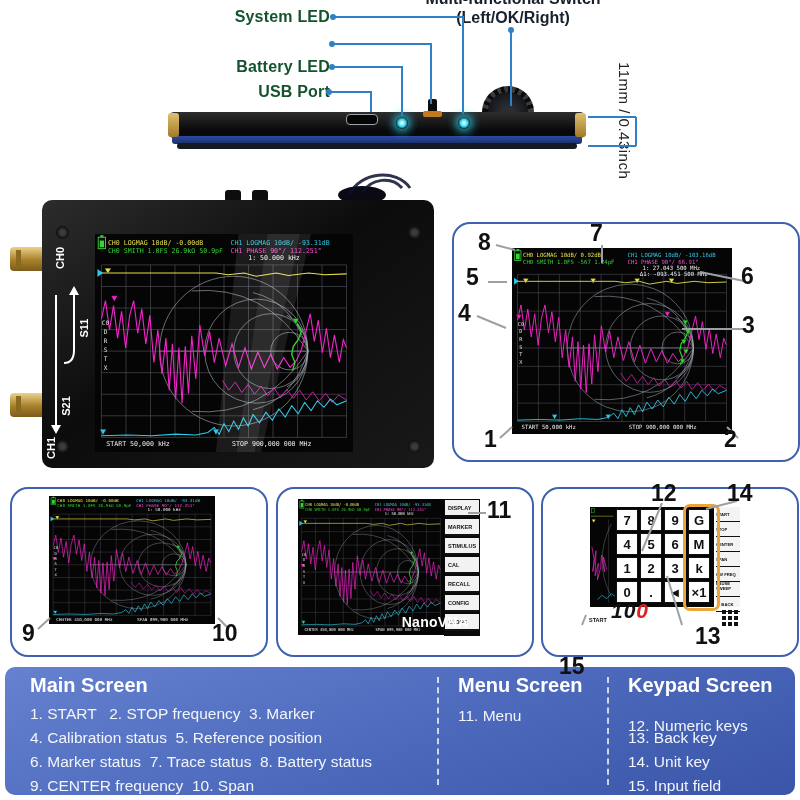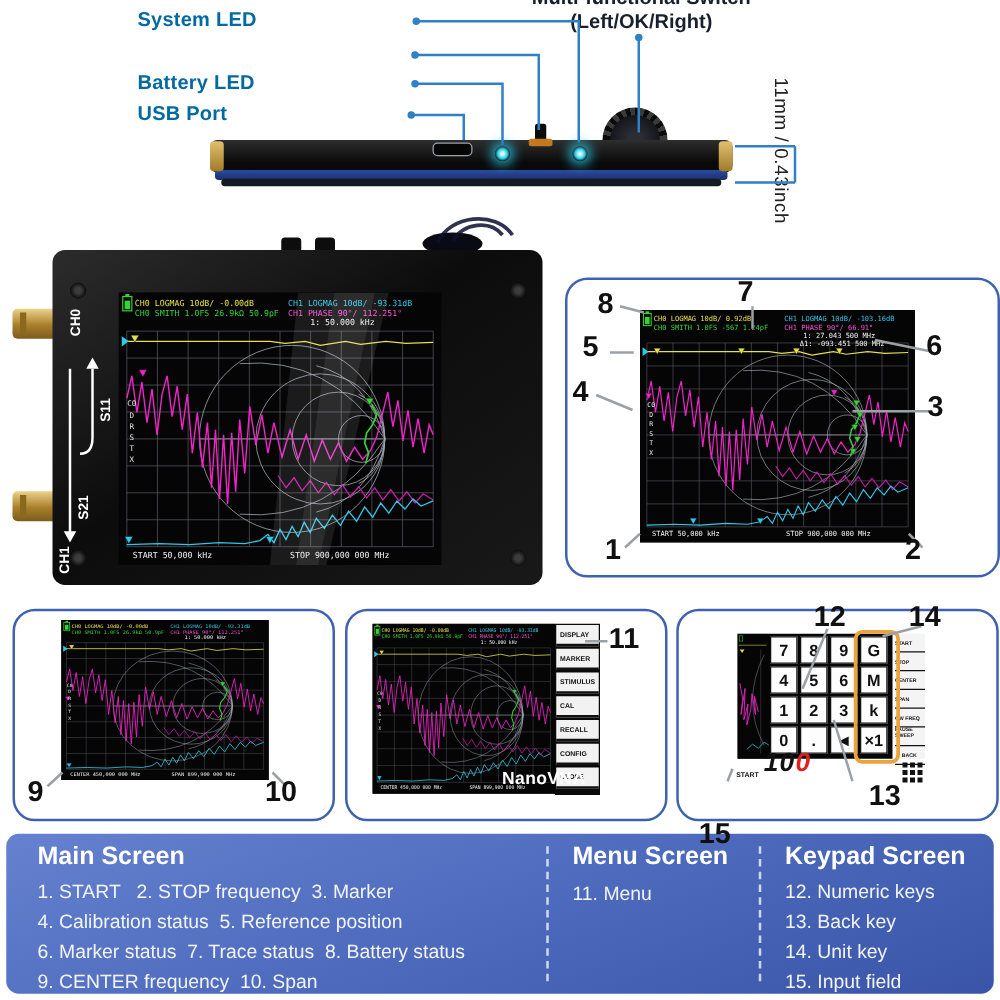--- a/index.html
+++ b/index.html
@@ -1,20 +1,20 @@
 <!DOCTYPE html>
 <html><head>
 <meta charset="utf-8">
 <style>
   html,body{margin:0;padding:0;}
   .poster{position:relative;width:800px;height:800px;background:#ffffff;overflow:hidden;
           font-family:"Liberation Sans",sans-serif;}
   
-  .port-label{position:absolute;right:470px;width:220px;text-align:left;
-              font-weight:bold;font-size:16px;color:#0369a1;letter-spacing:.2px;}
+  .port-label{position:absolute;right:470px;width:220px;text-align:right;
+              font-weight:bold;font-size:16px;color:#14532d;letter-spacing:.2px;}
   .switch-label{position:absolute;left:408px;top:-11px;width:210px;text-align:center;
                 font-weight:bold;font-size:16px;color:#17202c;line-height:19px;}
   .dim-label{position:absolute;left:616px;top:62px;height:160px;writing-mode:vertical-rl;
              font-size:15px;color:#222;letter-spacing:.5px;}
   
   .slab-body{position:absolute;left:168px;top:112px;width:418px;height:26px;border-radius:6px;
              background:linear-gradient(#2e2e2e,#090909 70%);z-index:3;}
   .slab-blue{position:absolute;left:172px;top:136px;width:410px;height:8px;border-radius:3px;
              background:linear-gradient(#2c4aa0,#1b2f6b);z-index:3;}
   .slab-dark{position:absolute;left:177px;top:143px;width:400px;height:6px;border-radius:3px;
@@ -474,21 +474,21 @@
     <h3 style="left:25px;top:7px">Main Screen</h3>
     <div class="line" style="left:25px;top:38px">1. START   2. STOP frequency  3. Marker</div>
     <div class="line" style="left:25px;top:62px">4. Calibration status  5. Reference position</div>
     <div class="line" style="left:25px;top:86px">6. Marker status  7. Trace status  8. Battery status</div>
     <div class="line" style="left:25px;top:110px">9. CENTER frequency  10. Span</div>
     <div class="divider" style="left:432px"></div>
     <h3 style="left:453px;top:7px">Menu Screen</h3>
     <div class="line" style="left:453px;top:40px">11. Menu</div>
     <div class="divider" style="left:602px"></div>
     <h3 style="left:623px;top:7px">Keypad Screen</h3>
-    <div class="line" style="left:623px;top:38px">12. Numeric keys</div>
+    <div class="line" style="left:623px;top:50px">12. Numeric keys</div>
     <div class="line" style="left:623px;top:62px">13. Back key</div>
     <div class="line" style="left:623px;top:86px">14. Unit key</div>
     <div class="line" style="left:623px;top:110px">15. Input field</div>
   </div>
 
   <svg id="overlay" width="800" height="800">
     <g stroke="#2f80c4" stroke-width="2" fill="none">
       <path d="M333,17 H463 V114"></path>
       <path d="M332,44 H431 V104"></path>
       <path d="M332,67 H402 V116"></path>

